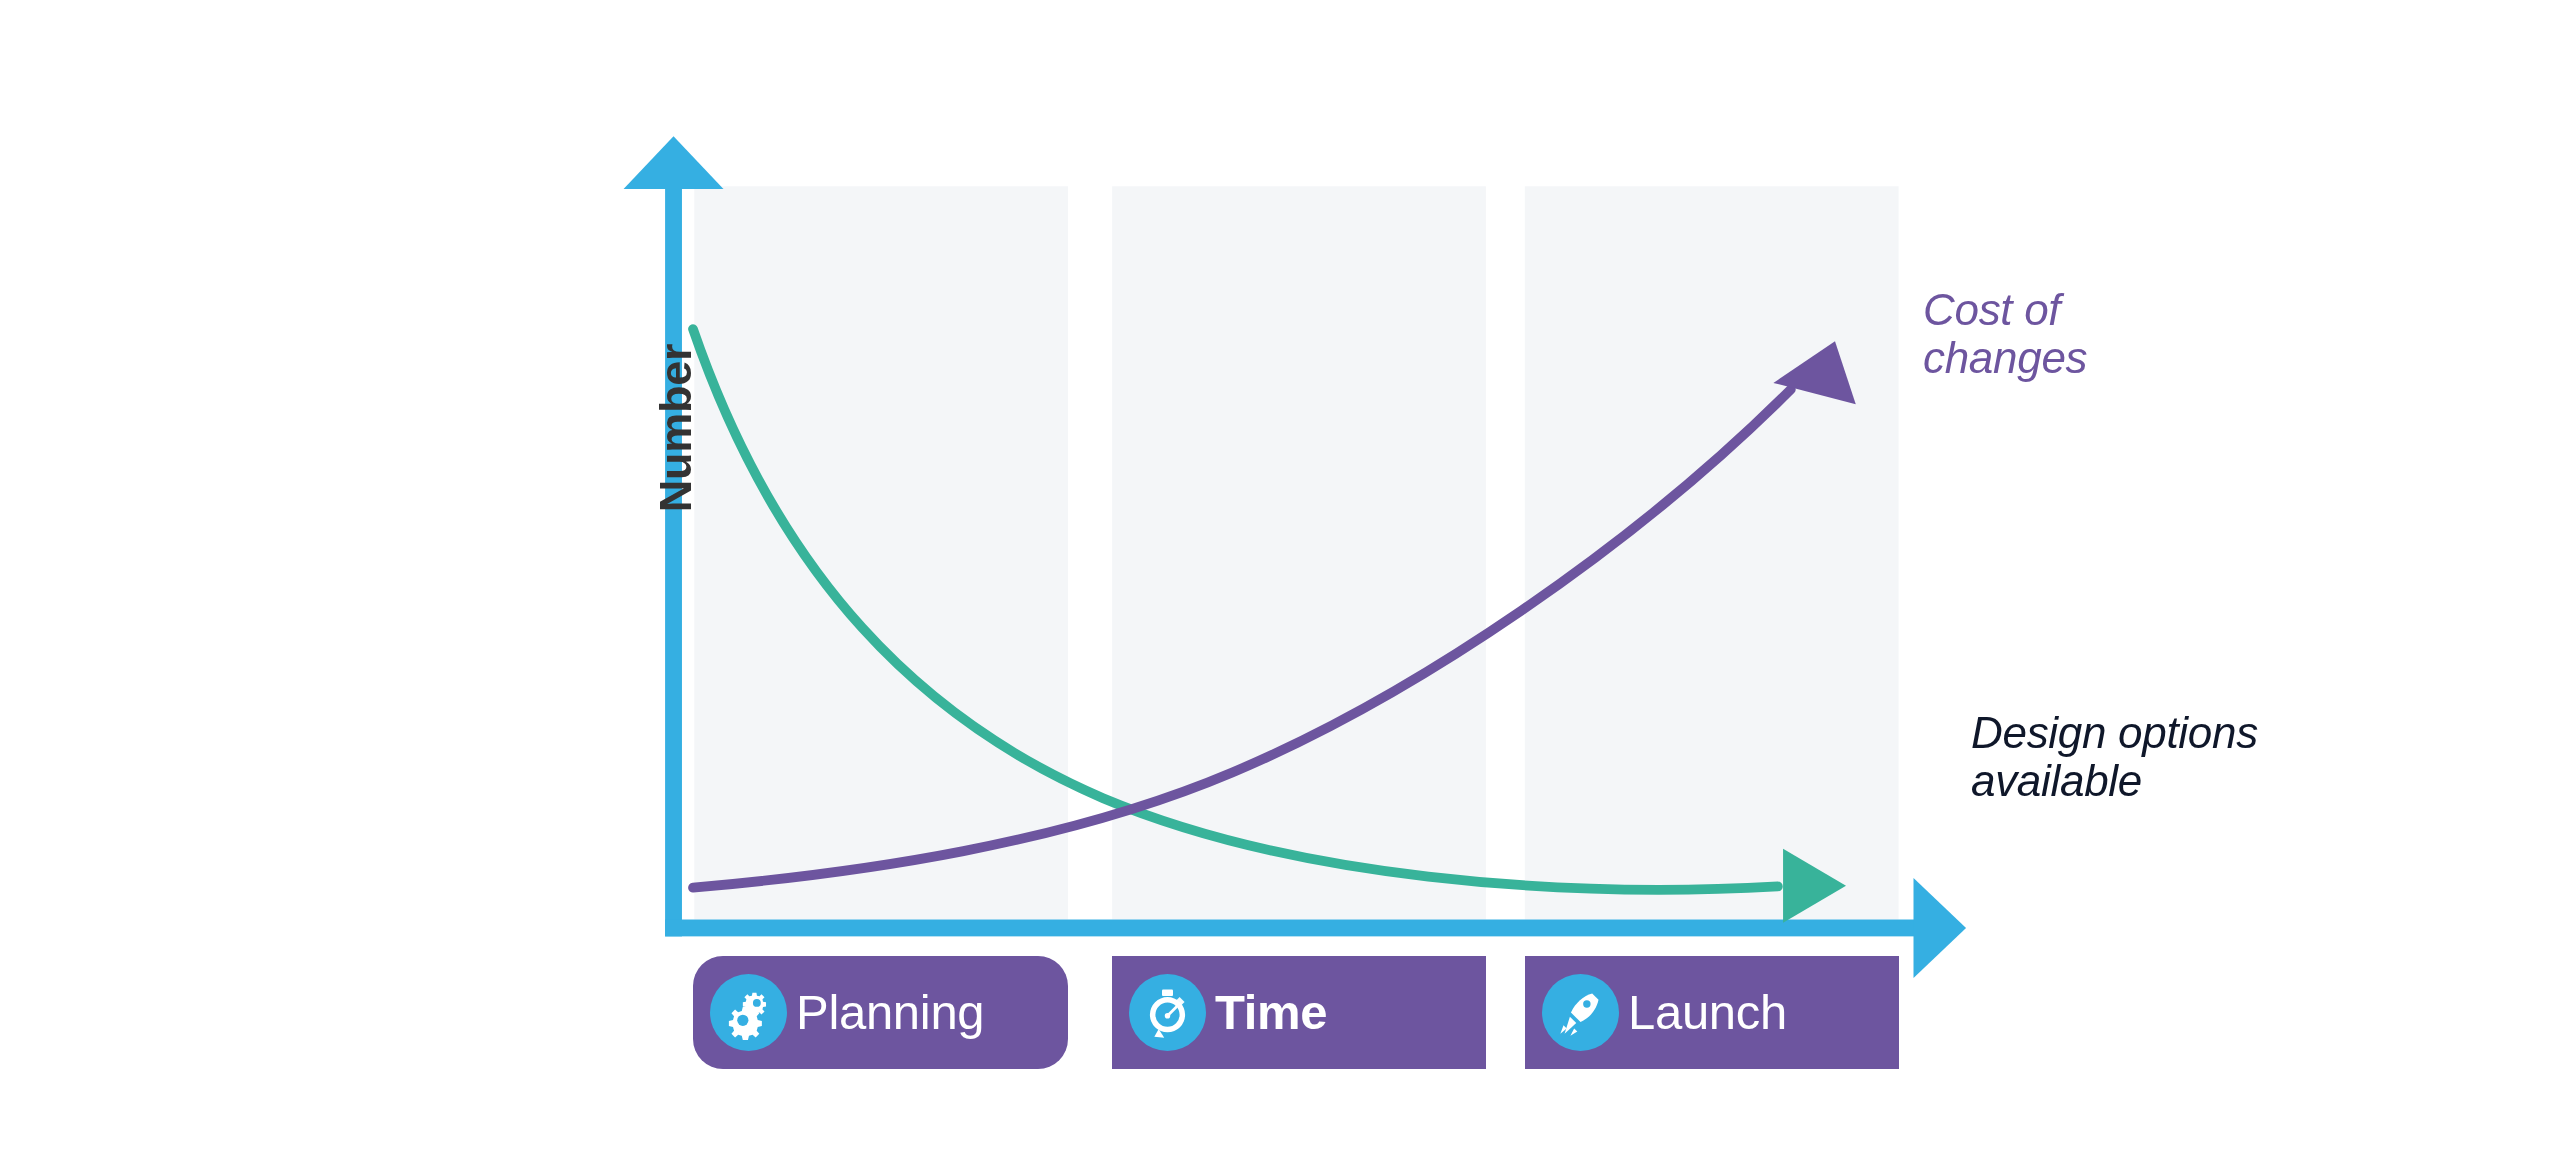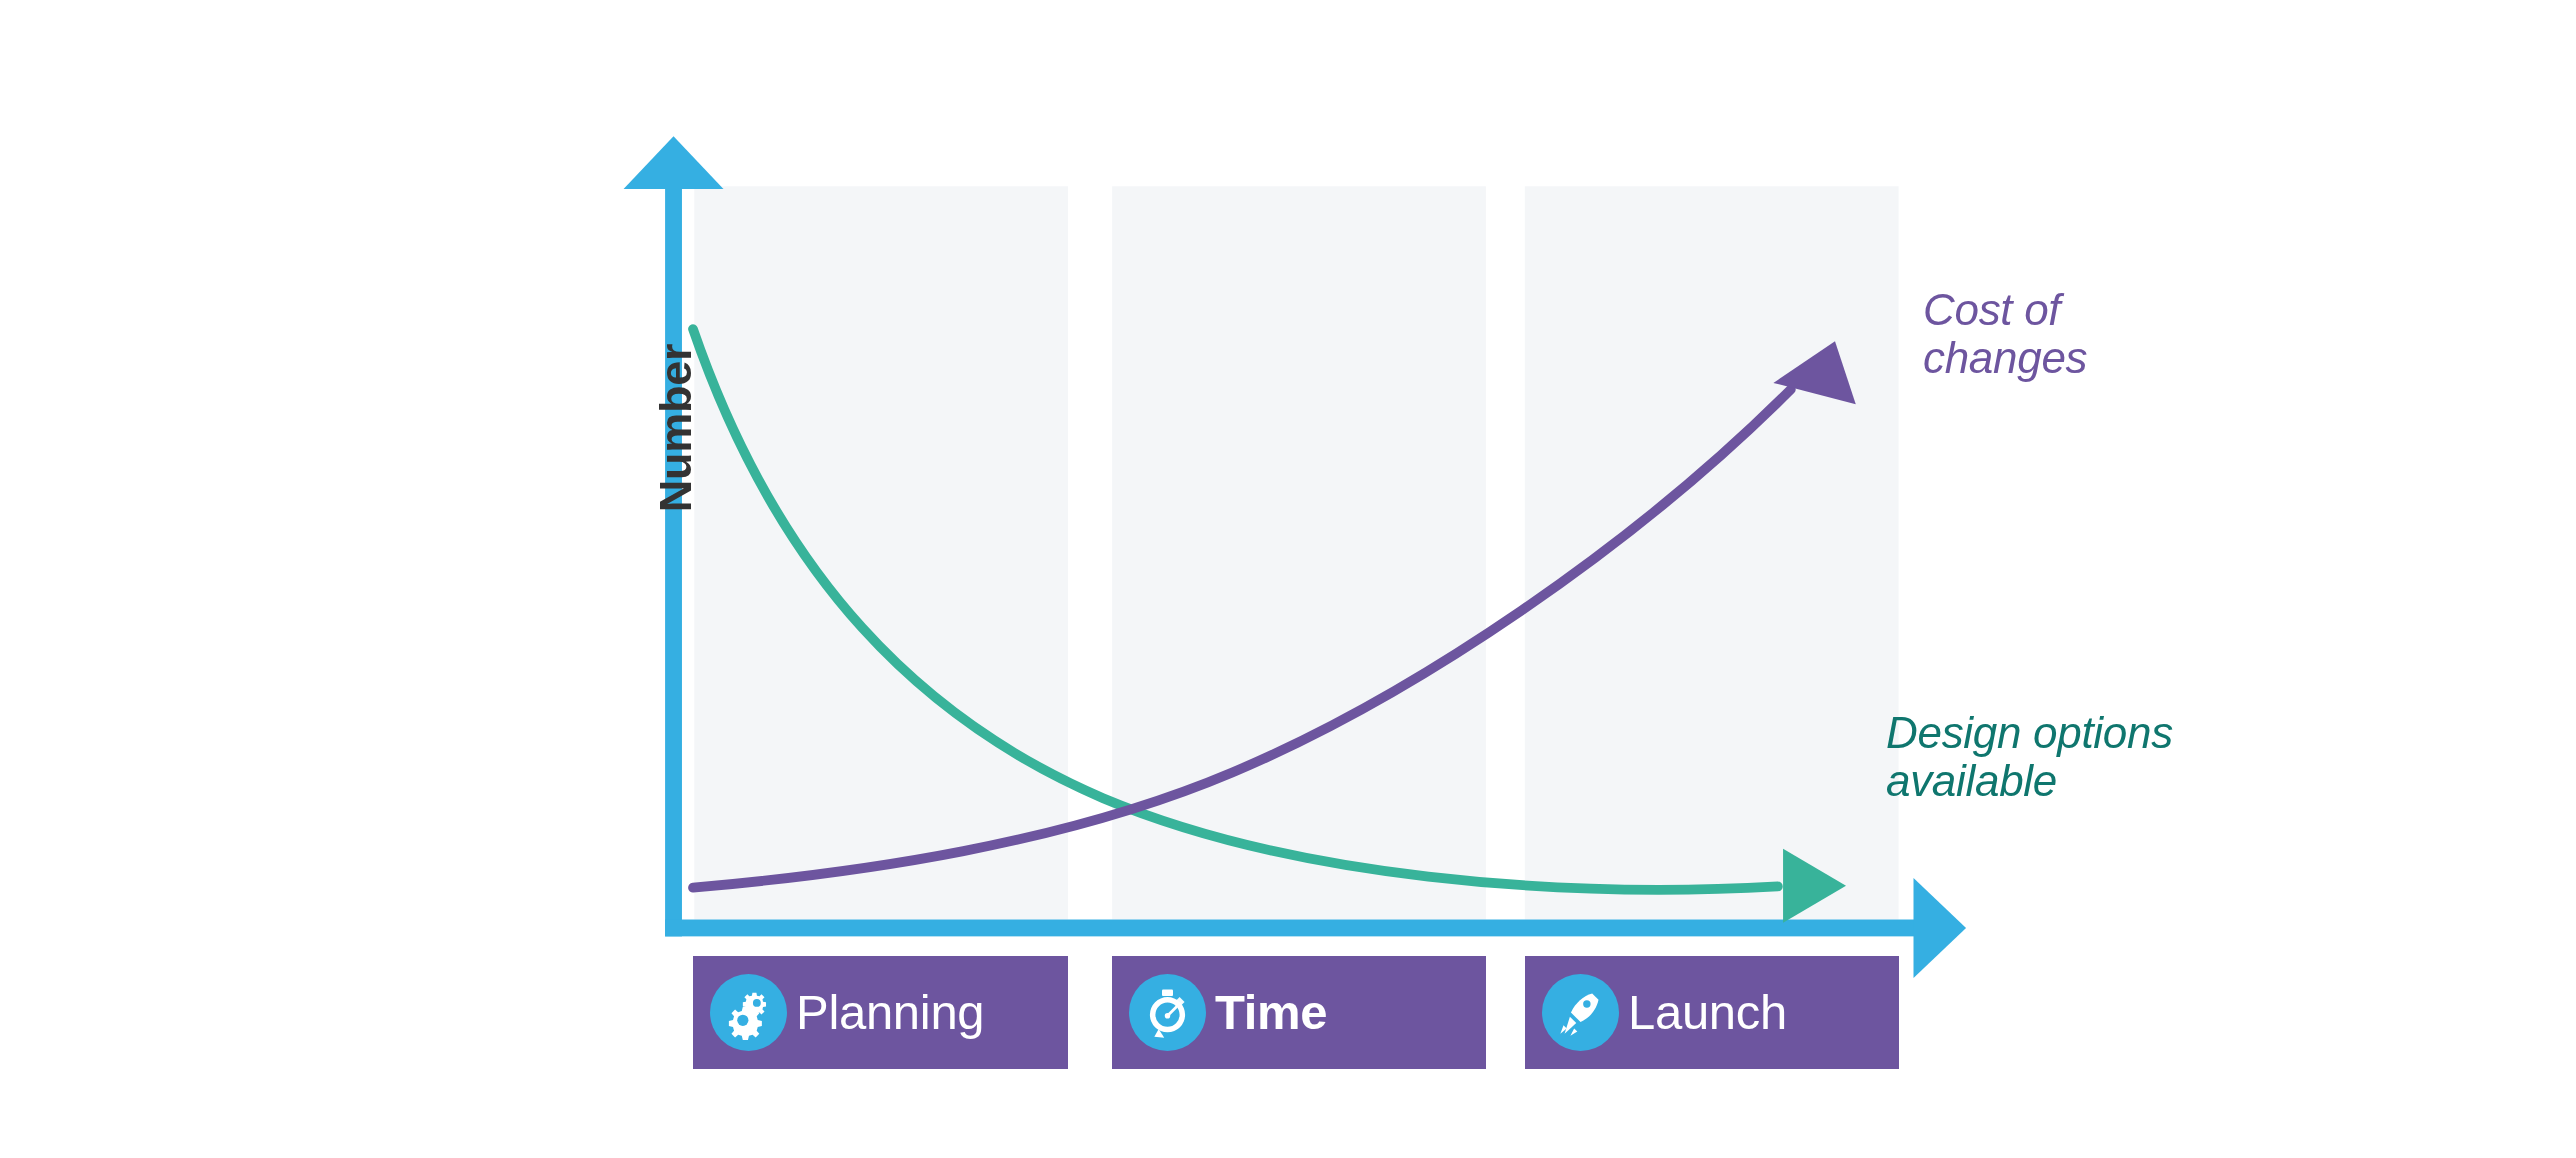--- a/index.html
+++ b/index.html
@@ -79,23 +79,23 @@
     letter-spacing: -0.3px;
     white-space: pre-line;
     font-style: italic;
   }
   #label-cost {
     left: 1923px;
     top: 286px;
     color: #6D559F;
   }
   #label-design {
-    left: 1886px;
+    left: 1971px;
     top: 709px;
-    color: #0f766e;
+    color: #0f172a;
   }
 </style>
 </head>
 <body>
 
 <div id="canvas">
 
   <svg id="diagram-svg" viewBox="0 0 3970 1786">
 
     <rect x="1070" y="287" width="576" height="1130" fill="#F4F6F8"></rect>
@@ -128,21 +128,21 @@
   </svg>
 
   <div id="y-axis-title">Number</div>
 
   <div class="series-label" id="label-cost">Cost of
 changes</div>
 
   <div class="series-label" id="label-design">Design options
 available</div>
 
-  <div class="phase-bar" style="left:693px; top:956px; width:375px;">
+  <div class="phase-bar" style="left:693px; top:956px; width:375px;border-radius:30px;">
     <span class="phase-icon">
       <svg width="56" height="56" viewBox="0 0 100 100">
         <g fill="#ffffff">
           <path d="M42 44 l7 -2 2 -8 10 0 2 8 7 2 6 -5 7 7 -5 6 2 7 8 2 0 10 -8 2 -2 7 5 6 -7 7 -6 -5 -7 2 -2 8 -10 0 -2 -8 -7 -2 -6 5 -7 -7 5 -6 -2 -7 -8 -2 0 -10 8 -2 2 -7 -5 -6 7 -7z" transform="translate(-8,8) scale(0.92)"></path>
           <circle cx="39" cy="63" r="10" fill="#35AFE2"></circle>
           <path d="M63 18 l5 -1 1 -6 8 0 1 6 5 1 4 -4 6 6 -4 4 1 5 6 1 0 8 -6 1 -1 5 4 4 -6 6 -4 -4 -5 1 -1 6 -8 0 -1 -6 -5 -1 -4 4 -6 -6 4 -4 -1 -5 -6 -1 0 -8 6 -1 1 -5 -4 -4 6 -6z" transform="translate(-6,4) scale(0.9)"></path>
           <circle cx="64" cy="32" r="7" fill="#35AFE2"></circle>
         </g>
       </svg>
     </span>

